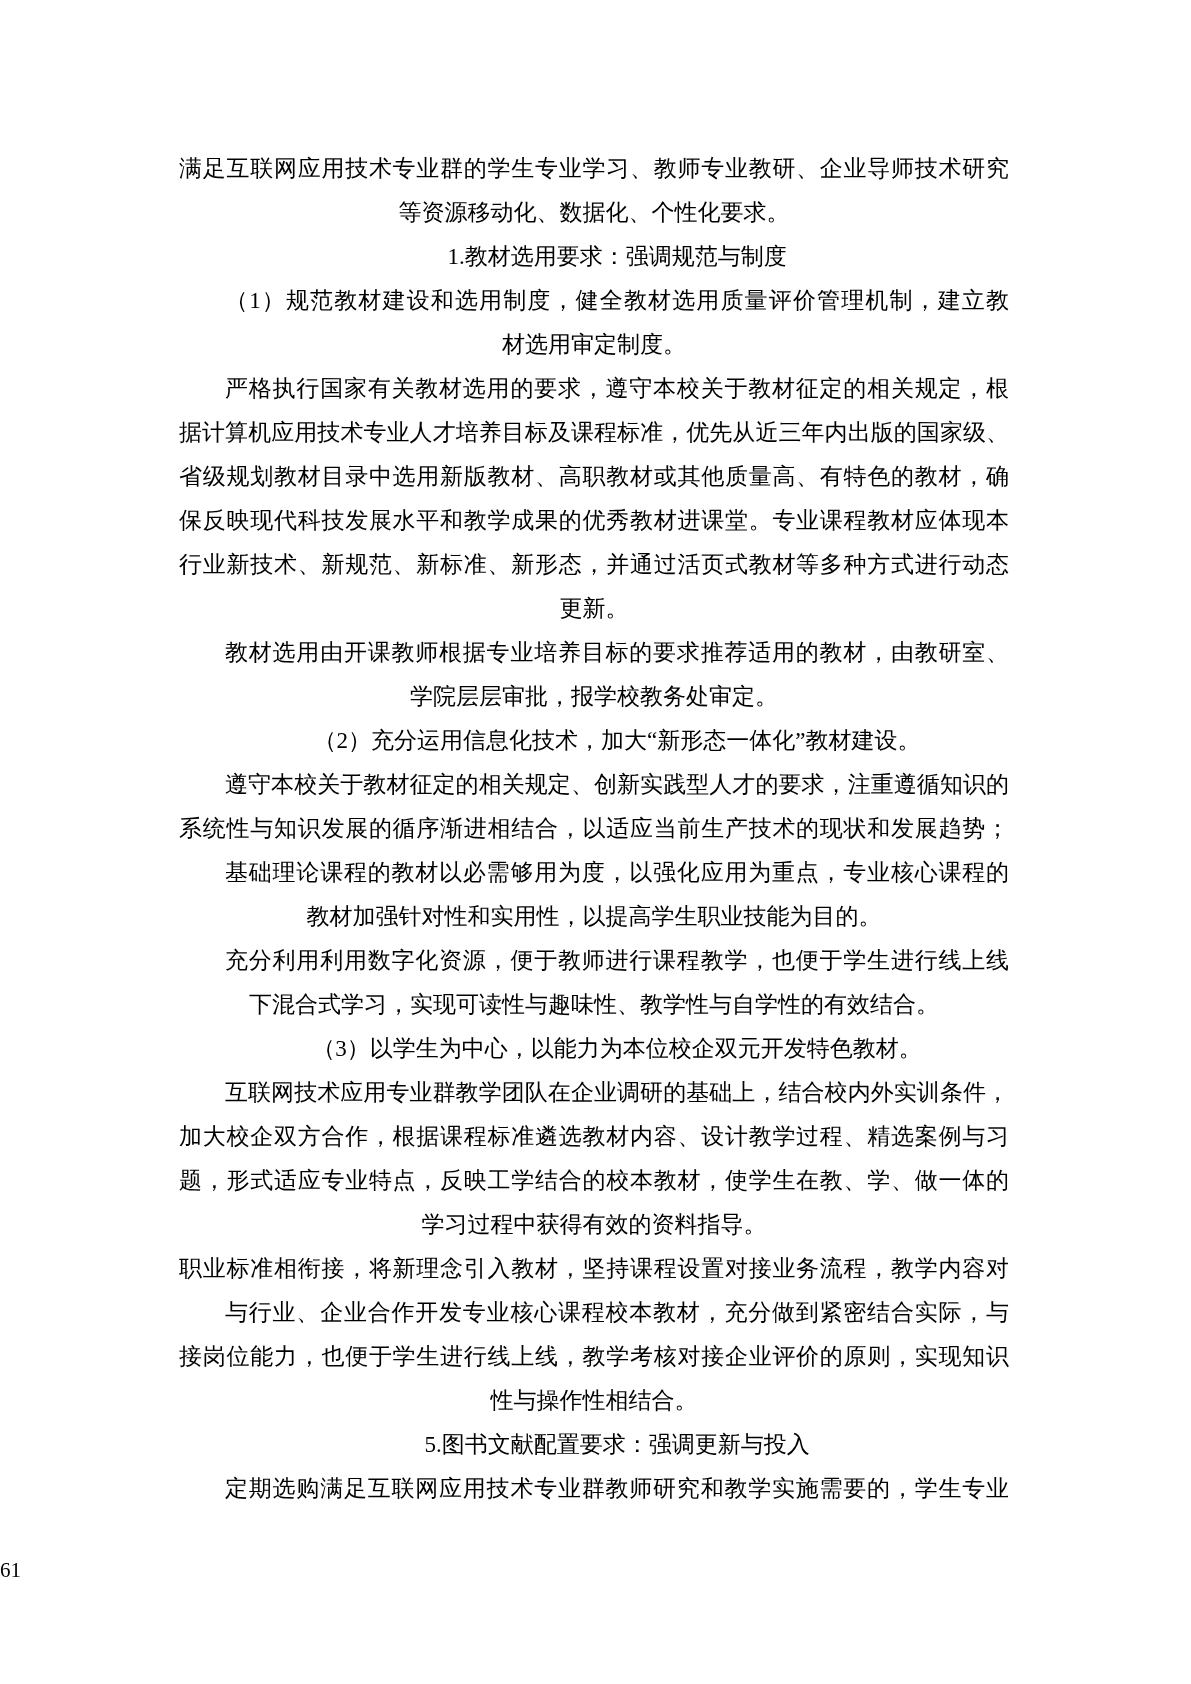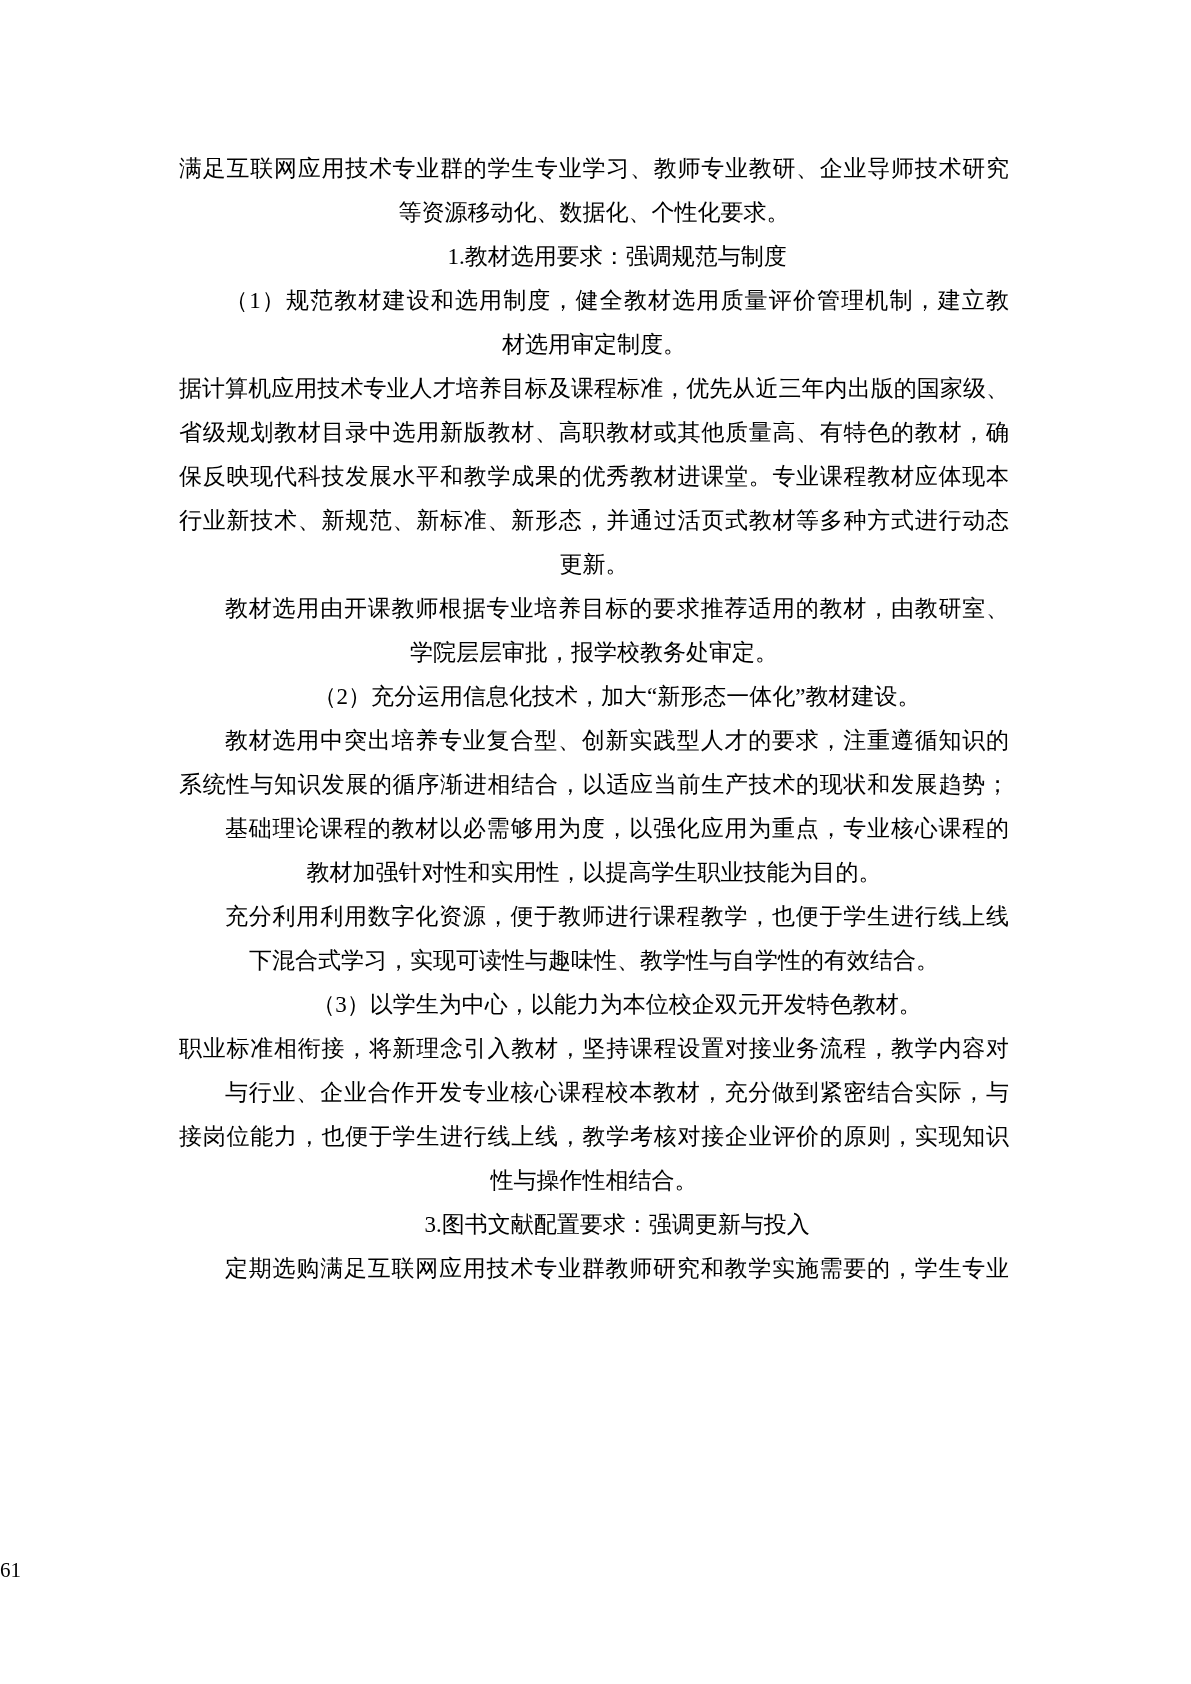--- a/index.html
+++ b/index.html
@@ -62,65 +62,72 @@
     <div>
       <div class="ln ind">1.教材选用要求：强调规范与制度</div>
     </div>
 
     <div>
       <div class="ln fill ind">（1）规范教材建设和选用制度，健全教材选用质量评价管理机制，建立教</div>
       <div class="ln">材选用审定制度。</div>
     </div>
 
     <div>
+      <div class="ln fill ind">严格执行国家有关教材选用的要求，遵守本校关于教材征定的相关规定，根</div>
       <div class="ln fill">据计算机应用技术专业人才培养目标及课程标准，优先从近三年内出版的国家级、</div>
       <div class="ln fill">省级规划教材目录中选用新版教材、高职教材或其他质量高、有特色的教材，确</div>
       <div class="ln fill">保反映现代科技发展水平和教学成果的优秀教材进课堂。专业课程教材应体现本</div>
       <div class="ln fill">行业新技术、新规范、新标准、新形态，并通过活页式教材等多种方式进行动态</div>
       <div class="ln">更新。</div>
     </div>
 
     <div>
       <div class="ln fill ind">教材选用由开课教师根据专业培养目标的要求推荐适用的教材，由教研室、</div>
       <div class="ln">学院层层审批，报学校教务处审定。</div>
     </div>
 
     <div>
       <div class="ln ind">（2）充分运用信息化技术，加大“新形态一体化”教材建设。</div>
     </div>
 
     <div>
-      <div class="ln fill ind">教材选用中突出培养专业复合型、创新实践型人才的要求，注重遵循知识的</div>
+      <div class="ln fill ind">遵守本校关于教材征定的相关规定、创新实践型人才的要求，注重遵循知识的</div>
       <div class="ln fill">系统性与知识发展的循序渐进相结合，以适应当前生产技术的现状和发展趋势；</div>
     </div>
 
     <div>
       <div class="ln fill ind">基础理论课程的教材以必需够用为度，以强化应用为重点，专业核心课程的</div>
       <div class="ln">教材加强针对性和实用性，以提高学生职业技能为目的。</div>
     </div>
 
     <div>
       <div class="ln fill ind">充分利用利用数字化资源，便于教师进行课程教学，也便于学生进行线上线</div>
       <div class="ln">下混合式学习，实现可读性与趣味性、教学性与自学性的有效结合。</div>
     </div>
 
     <div>
       <div class="ln ind">（3）以学生为中心，以能力为本位校企双元开发特色教材。</div>
     </div>
 
+    <div>
+      <div class="ln fill ind">互联网技术应用专业群教学团队在企业调研的基础上，结合校内外实训条件，</div>
+      <div class="ln fill">加大校企双方合作，根据课程标准遴选教材内容、设计教学过程、精选案例与习</div>
+      <div class="ln fill">题，形式适应专业特点，反映工学结合的校本教材，使学生在教、学、做一体的</div>
+      <div class="ln">学习过程中获得有效的资料指导。</div>
+    </div>
 
     <div>
       <div class="ln fill">职业标准相衔接，将新理念引入教材，坚持课程设置对接业务流程，教学内容对</div>
       <div class="ln fill ind">与行业、企业合作开发专业核心课程校本教材，充分做到紧密结合实际，与</div>
       <div class="ln fill">接岗位能力，也便于学生进行线上线，教学考核对接企业评价的原则，实现知识</div>
       <div class="ln">性与操作性相结合。</div>
     </div>
 
     <div>
-      <div class="ln ind">3.图书文献配置要求：强调更新与投入</div>
+      <div class="ln ind">5.图书文献配置要求：强调更新与投入</div>
     </div>
 
     <div>
       <div class="ln fill ind">定期选购满足互联网应用技术专业群教师研究和教学实施需要的，学生专业</div>
     </div>
 
   </div>
 
   <div class="footer">61</div>
 

